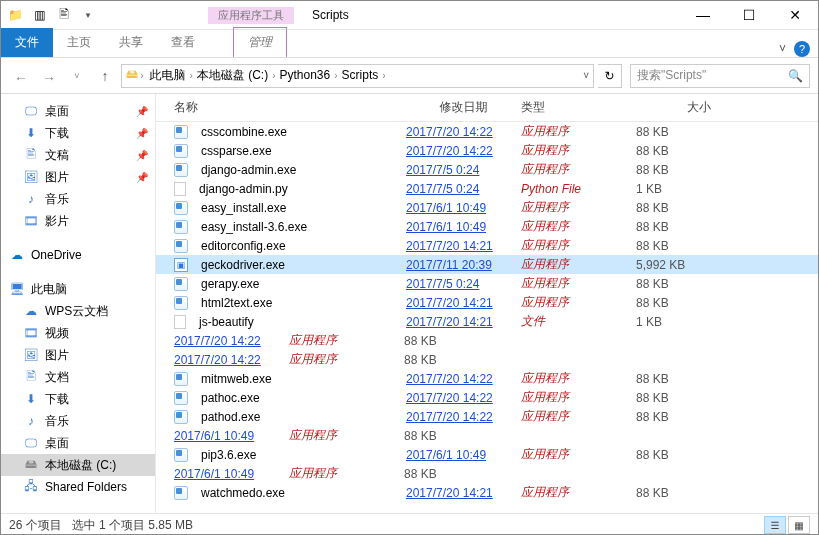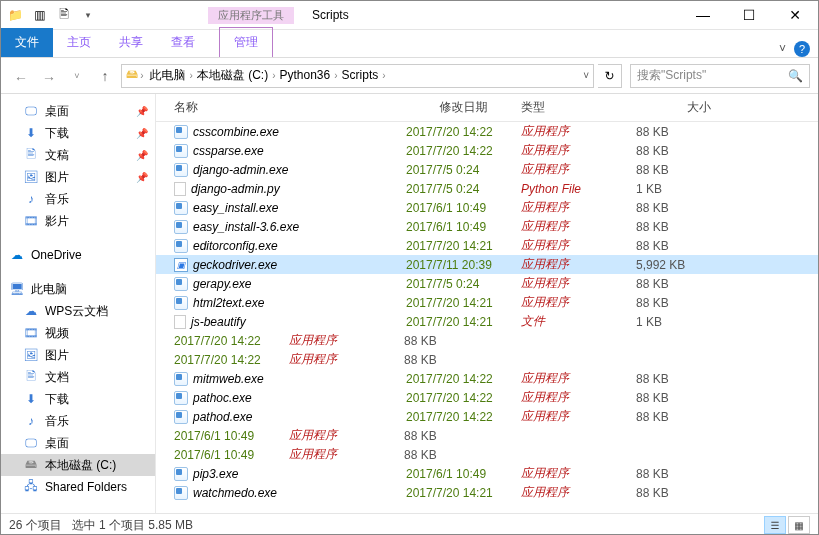--- a/index.html
+++ b/index.html
@@ -8,23 +8,23 @@
 .titlebar { height: 29px; display: flex; align-items: center; background: #fff; border-bottom: 1px solid #e5e5e5; }
 .qat { display: flex; align-items: center; padding: 0 4px; gap: 2px; }
 .qat-icon { width: 22px; height: 22px; display: flex; align-items: center; justify-content: center; }
 .tool-tab-group { margin-left: 105px; text-align: center; }
 .tool-tab-label { font-size: 11px; color: #777; background: #f3d4f3; padding: 1px 10px; }
 .title-text { margin-left: 18px; font-size: 12px; color: #000; }
 .win-controls { margin-left: auto; display: flex; }
 .win-btn { width: 46px; height: 29px; display: flex; align-items: center; justify-content: center; font-size: 14px; }
 
 .ribbon { height: 28px; background: #fff; display: flex; align-items: flex-end; border-bottom: 1px solid #ddd; }
-.ribbon-tab { padding: 6px 14px; font-size: 12px; color: #8b5cf6; }
+.ribbon-tab { padding: 6px 14px; font-size: 12px; color: #737373; }
 .ribbon-tab.file { background: #1979ca; color: #fff; }
-.ribbon-tab.tool { border: 1px solid #b97bc9; border-bottom: none; margin-left: 10px; }
+.ribbon-tab.tool { border: 1px solid #b97bc9; border-bottom: none; margin-left: 24px; font-style: italic; }
 .ribbon-right { margin-left: auto; padding-right: 8px; display: flex; align-items: center; gap: 8px; }
 .help-icon { width: 16px; height: 16px; background: #1976d2; color: #fff; border-radius: 50%; font-size: 11px; display: flex; align-items: center; justify-content: center; }
 
 .addressbar { height: 36px; display: flex; align-items: center; padding: 4px 8px; gap: 4px; background: #fff; border-bottom: 1px solid #ddd; }
 .nav-btn { width: 24px; height: 24px; display: flex; align-items: center; justify-content: center; color: #888; font-size: 14px; }
 .up-btn { color: #555; }
 .path-box { flex: 1; height: 24px; border: 1px solid #ccc; display: flex; align-items: center; padding: 0 4px; gap: 2px; }
 .path-seg { padding: 0 4px; color: #000; }
 .path-sep { color: #888; font-size: 10px; }
 .refresh-btn { width: 24px; height: 24px; display: flex; align-items: center; justify-content: center; border: 1px solid #ccc; border-left: none; }
@@ -42,22 +42,22 @@
 
 .content { flex: 1; display: flex; flex-direction: column; overflow: hidden; }
 .col-headers { height: 28px; display: flex; align-items: center; border-bottom: 1px solid #e8e8e8; padding-left: 18px; color: #444; }
 .col-name { width: 232px; }
 .col-date { width: 115px; text-align: center; }
 .col-type { width: 115px; }
 .col-size { width: 85px; text-align: right; padding-right: 10px; }
 .file-list { flex: 1; overflow-y: auto; }
 .file-row { height: 19px; display: flex; align-items: center; padding-left: 18px; }
 .file-row.selected { background: #cce8ff; }
-.file-row .fname { width: 232px; display: flex; align-items: flex-start; gap: 5px; overflow: hidden; white-space: nowrap; font-style: italic; }
-.file-row .fdate { width: 115px; color: #4d7c0f; }
+.file-row .fname { width: 232px; display: flex; align-items: flex-start; gap: 13px; overflow: hidden; white-space: nowrap; }
+.file-row .fdate { width: 115px; color: #1d4ed8; text-decoration: underline; }
 .file-row .ftype { width: 115px; color: #b91c1c; font-style: italic; }
 .file-row .fsize { width: 85px; text-align: left; padding-right: 10px; color: #555; }
 .fico { width: 16px; height: 16px; display: inline-flex; align-items: center; justify-content: center; font-size: 11px; }
 
 .statusbar { height: 23px; border-top: 1px solid #e5e5e5; display: flex; align-items: center; padding: 0 8px; font-size: 11px; color: #444; gap: 10px; }
 .view-toggles { margin-left: auto; display: flex; gap: 2px; }
 .view-toggle { width: 22px; height: 18px; border: 1px solid #ccc; display: flex; align-items: center; justify-content: center; font-size: 10px; }
 .view-toggle.active { background: #cce8ff; border-color: #99d1ff; }
 
 .ico-folder { color: #f0c14b; }
@@ -351,29 +351,29 @@
           <div class="fdate">2017/7/20 14:22</div>
           <div class="ftype">应用程序</div>
           <div class="fsize">88 KB</div>
         </div>
         <div class="file-row">
           <div class="fdate">2017/6/1 10:49</div>
           <div class="ftype">应用程序</div>
           <div class="fsize">88 KB</div>
         </div>
         <div class="file-row">
-          <div class="fdate">2017/6/1 10:49</div>
-          <div class="ftype">应用程序</div>
-          <div class="fsize">88 KB</div>
-        </div>
-        <div class="file-row">
-          <div class="fname">
-            <span class="fico ico-app"></span>
-            <span>pip3.exe</span>
-          </div>
+          <div class="fname">
+            <span class="fico ico-app"></span>
+            <span>pip3.6.exe</span>
+          </div>
+          <div class="fdate">2017/6/1 10:49</div>
+          <div class="ftype">应用程序</div>
+          <div class="fsize">88 KB</div>
+        </div>
+        <div class="file-row">
           <div class="fdate">2017/6/1 10:49</div>
           <div class="ftype">应用程序</div>
           <div class="fsize">88 KB</div>
         </div>
         <div class="file-row">
           <div class="fname">
             <span class="fico ico-app"></span>
             <span>watchmedo.exe</span>
           </div>
           <div class="fdate">2017/7/20 14:21</div>

